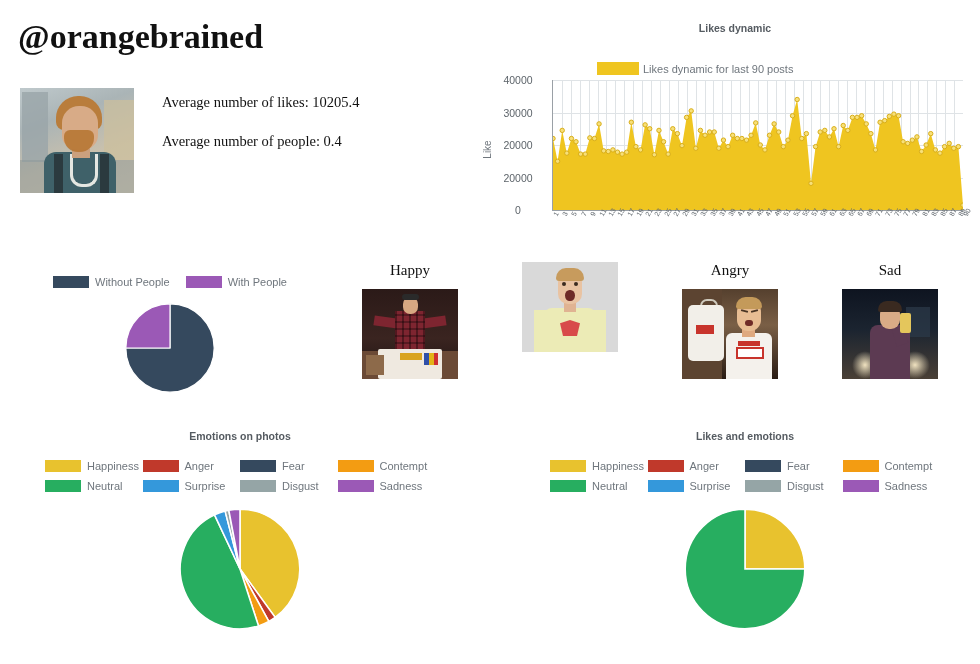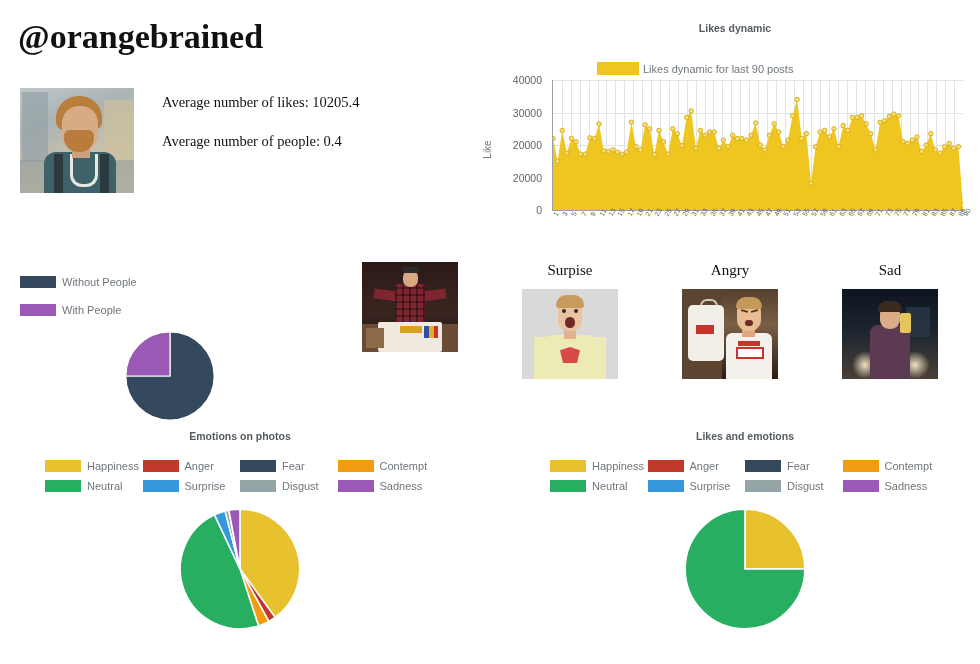--- a/index.html
+++ b/index.html
@@ -111,21 +111,21 @@
   #likes-ylabel {
     position: absolute;
     left: -12px; top: 64px;
     transform: rotate(-90deg);
     font-size: 10px; color: #6f767d;
   }
   .ytick {
     position: absolute;
     right: 0;
     width: 48px;
-    text-align: right;
+    text-align: center;
     font-size: 10.5px;
     color: #5d646a;
     transform: translateY(-50%);
   }
   #ytick-col { position: absolute; left: 2px; top: 0; width: 50px; height: 130px; }
   #likes-plotarea {
     position: absolute;
     left: 62px; top: 0;
     width: 410px; height: 130px;
     border-left: 1px solid #9aa0a6;
@@ -163,21 +163,20 @@
   #people-chart {
     position: absolute;
     left: 20px; top: 258px;
     width: 300px; height: 160px;
   }
   .pie-legend {
     display: flex;
     justify-content: center;
     gap: 16px;
     margin-top: 18px;
-    flex-direction: column;
   }
   .legend-item { display: flex; align-items: center; gap: 6px; }
   .legend-swatch { width: 36px; height: 12px; }
   .legend-text { font-size: 11px; color: #6f767d; white-space: nowrap; }
 
   
   #emotion-samples {
     position: absolute;
     left: 330px; top: 262px;
     width: 640px; height: 150px;
@@ -538,38 +537,38 @@
     <svg width="96" height="96" viewBox="0 0 100 100" id="people-pie">
         <path d="M 50 50 L 50.00 4.00 A 46 46 0 1 1 4.00 50.00 Z" fill="#35495e" stroke="#ffffff" stroke-width="1.2"></path>
         <path d="M 50 50 L 4.00 50.00 A 46 46 0 0 1 50.00 4.00 Z" fill="#9b59b6" stroke="#ffffff" stroke-width="1.2"></path>
       </svg>
   </div>
 </div>
 
 <div id="emotion-samples">
 
   <div class="sample-cell" style="left:0px; top:0px;">
+    <div class="sample-label">Happy</div>
     <div class="sample-thumb">
       <div class="tl hp-bg"></div>
       <div class="tl hp-table"></div>
       <div class="tl hp-armL"></div>
       <div class="tl hp-armR"></div>
       <div class="tl hp-shirtbody"></div>
       <div class="tl hp-plaid1"></div>
       <div class="tl hp-head"></div>
       <div class="tl hp-hat"></div>
       <div class="tl hp-paper"></div>
       <div class="tl hp-logo"></div>
       <div class="tl hp-stripe"></div>
       <div class="tl hp-cards"></div>
     </div>
   </div>
 
   <div class="sample-cell" style="left:160px; top:0px;">
-    <div class="sample-label">Surpise</div>
     <div class="sample-thumb">
       <div class="tl sp-bg"></div>
       <div class="tl sp-armL"></div>
       <div class="tl sp-armR"></div>
       <div class="tl sp-shirt"></div>
       <div class="tl sp-logo"></div>
       <div class="tl sp-neck"></div>
       <div class="tl sp-head"></div>
       <div class="tl sp-hair"></div>
       <div class="tl sp-eyeL"></div>

